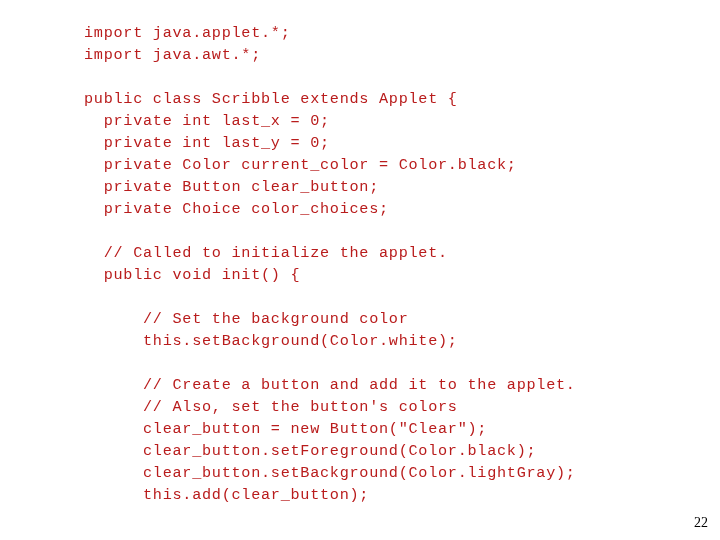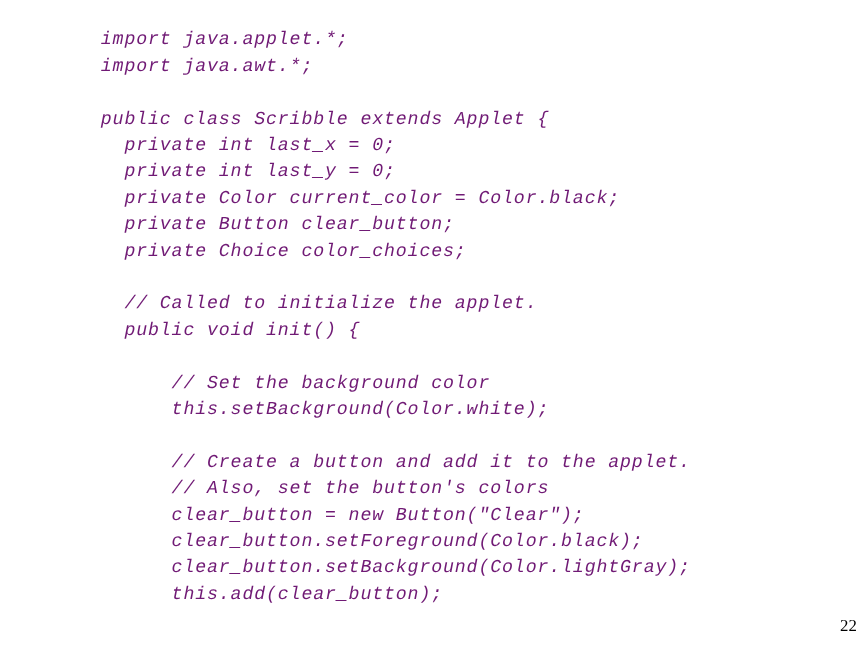--- a/index.html
+++ b/index.html
@@ -31,32 +31,31 @@
     font-size: 15.2px;
     line-height: 22px;
     letter-spacing: 0.72px;
     white-space: pre;
     font-weight: normal;
   }
   .code-line {
     display: block;
     height: 22px;
     white-space: pre;
-    color: #701a75;
-    font-style: italic;
+    color: #b91c1c;
   }
   .code-line.blank {
     height: 22px;
   }
   #page-number {
     position: absolute;
     left: 694px;
     top: 515px;
     width: 26px;
-    text-align: center;
+    text-align: left;
     font-family: "Liberation Serif", "DejaVu Serif", serif;
     font-size: 14px;
     line-height: 16px;
     color: #000000;
   }
 </style>
 </head>
 <body>
 
 <div id="slide">

